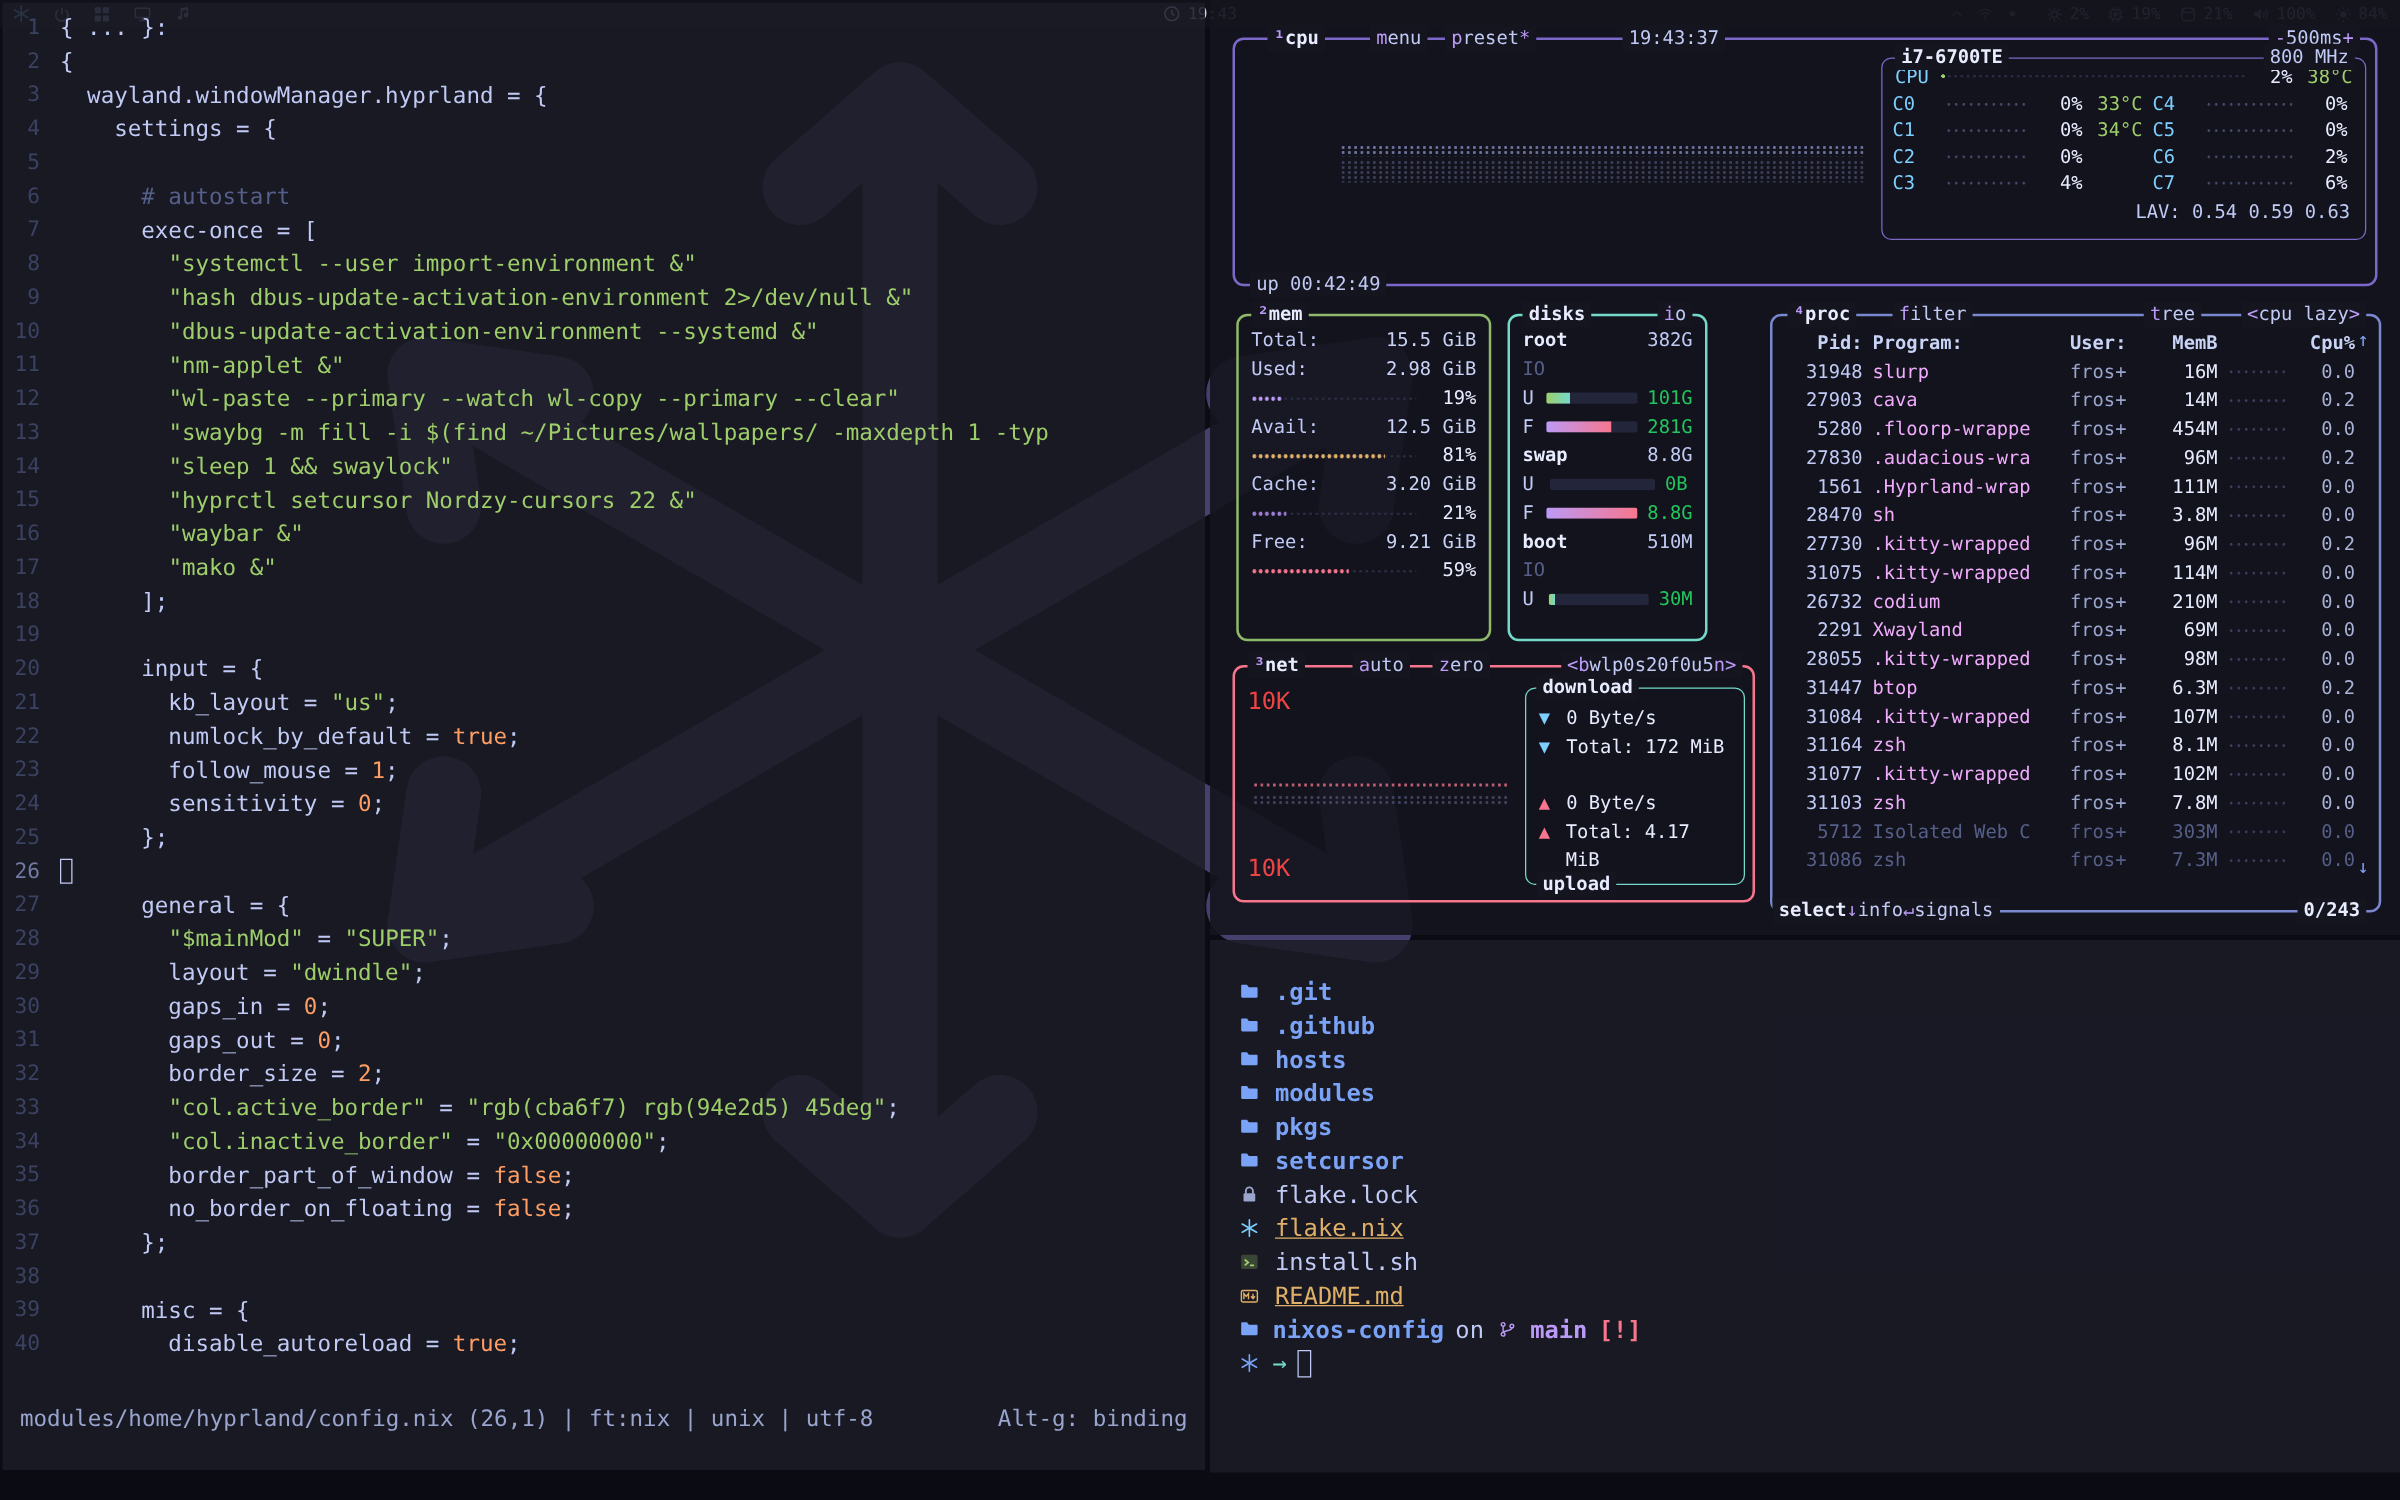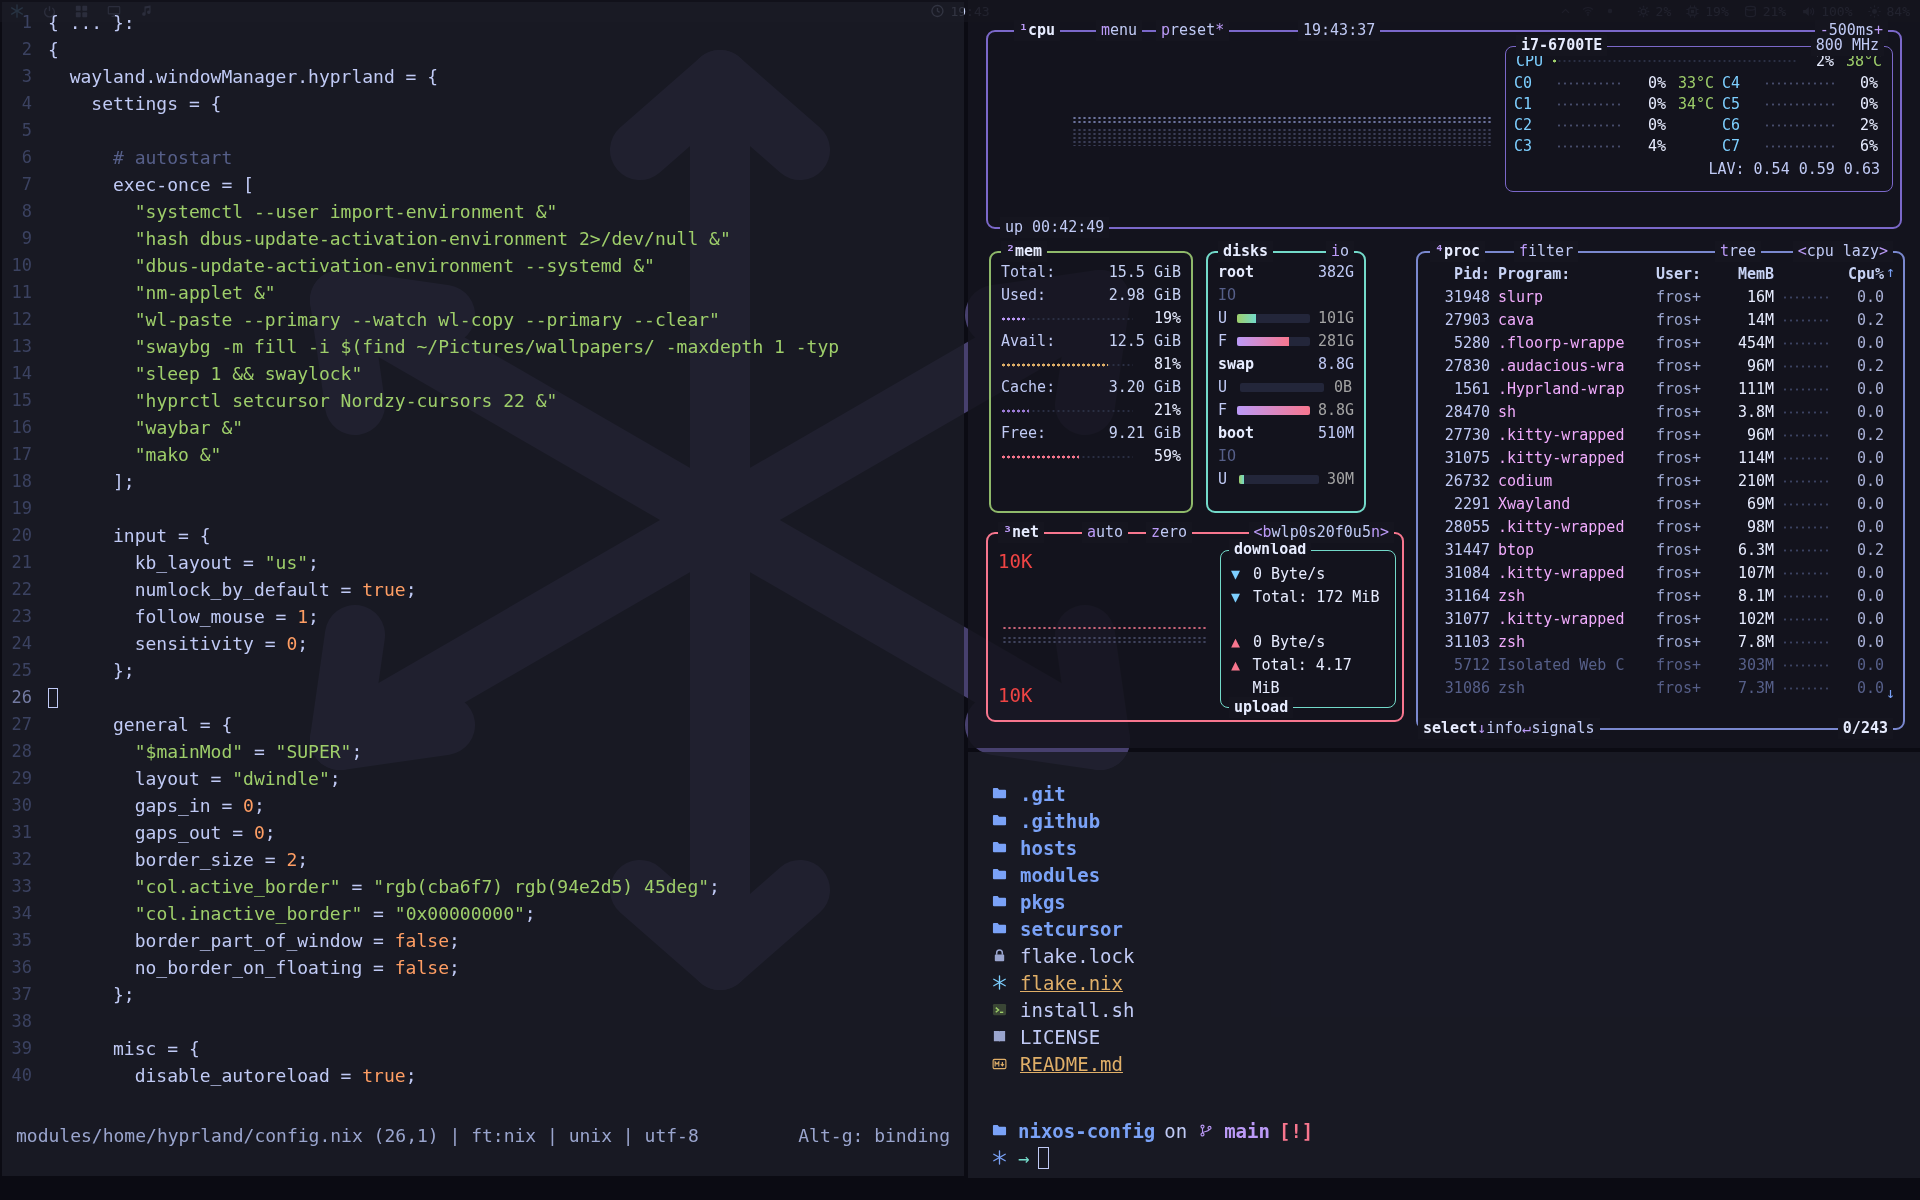--- a/index.html
+++ b/index.html
@@ -60,21 +60,21 @@
   .diskrows{padding:8px 10px 0 10px}
   .drow{display:flex;align-items:center;height:23px;line-height:23px}
   .dname{justify-content:space-between;color:#e7ecff;font-weight:bold}
   .dsz{font-weight:normal;color:#c0caf5}
   .dk{width:22px}.dk.dim{color:#565f89}
   .dbar{width:84px;height:9px;background:#23263a;border-radius:2px;overflow:hidden;margin-right:8px}
   .dbar.none{background:transparent}
   .dbar i{display:block;height:100%}
   .dbar i.g{background:linear-gradient(90deg,#9ece6a,#73daca)}
   .dbar i.p{background:linear-gradient(90deg,#bb9af7,#f7768e)}
-  .dv{flex:1;text-align:center;color:#a3a3a3}
+  .dv{flex:1;text-align:left;color:#22c55e}
 
   .nscale{position:absolute;left:10px;color:#ef4444;font-size:19px}
   #nscale-top{top:16px}#nscale-bot{bottom:14px}
   #net-g1{left:14px;top:92px;width:205px;height:4px;background-image:radial-gradient(circle,rgba(247,118,142,.8) 1px,transparent 1.3px)}
   #net-g2{left:14px;top:102px;width:205px;height:8px;opacity:.5}
   .netbox-inner{position:absolute;left:232px;top:16px;width:176px;height:158px;border:1.5px solid #73daca;border-radius:8px}
   .netrows{padding:12px 10px 0 10px}
   .nrow{display:flex;height:23px;line-height:23px}
   .nrow.gap{margin-top:22px}
   .narrow{width:22px}
@@ -97,21 +97,21 @@
 
   
   #term{left:968px;top:752px;width:952px;height:426px;background:rgba(26,27,38,.87);font-size:19px}
   .filelist{padding:28px 0 0 22px}
   .frow{display:flex;align-items:center;height:27px;gap:11px}
   .fi{width:19px;display:inline-flex;justify-content:center;align-items:center}
   .fname.dir{color:#7aa2f7;font-weight:bold}
   .fname.plain{color:#c0caf5}
   .fname.hl{color:#e0af68;text-decoration:underline}
   .promptline,.inputline{display:flex;align-items:center;height:27px;margin-left:22px;gap:9px}
-  .promptline{margin-top:40px}
+  .promptline{}
   .p-dir{color:#7aa2f7;font-weight:bold}
   .p-on{color:#c0caf5}
   .p-branch{color:#bb9af7;font-weight:bold}
   .p-status{color:#f7768e;font-weight:bold}
   .p-arrow{color:#73daca}
   .term-cursor{width:11px;height:22px;border:1.5px solid #c0caf5;display:inline-block}
 
   
   #bar{left:0;top:1178px;width:1920px;height:22px;background:#11111a;display:flex;align-items:center;
     justify-content:space-between;padding:0 10px;font-size:13px;z-index:2;color:#a9b1d6}
@@ -713,28 +713,20 @@
         </div>
         <div class="frow">
           <span class="fi" style="color: rgb(158, 206, 106);">
             <svg viewBox="0 0 16 16" width="15" height="15">
               <rect x="1" y="2" width="14" height="12" rx="1.5" fill="currentColor" opacity="0.25"></rect>
               <path d="M4 6l3 2.5L4 11" stroke="currentColor" stroke-width="1.5" fill="none"></path>
               <line x1="8.5" y1="11" x2="12" y2="11" stroke="currentColor" stroke-width="1.5"></line>
             </svg>
           </span>
           <span class="fname plain">install.sh</span>
-        </div>
-        <div class="frow">
-          <span class="fi" style="color: rgb(154, 165, 206);">
-            <svg viewBox="0 0 16 16" width="15" height="15">
-              <path fill="currentColor" d="M2 2h5c.8 0 1 .5 1 .5S8.2 2 9 2h5v11H9c-.8 0-1 .7-1 .7s-.2-.7-1-.7H2V2z"></path>
-            </svg>
-          </span>
-          <span class="fname plain">LICENSE</span>
         </div>
         <div class="frow">
           <span class="fi" style="color: rgb(224, 175, 104);">
             <svg viewBox="0 0 16 16" width="17" height="14">
               <rect x="0.7" y="2.7" width="14.6" height="10.6" rx="1.5" fill="none" stroke="currentColor" stroke-width="1.3"></rect>
               <path d="M3 10.8V5.6l2.1 2.6 2.1-2.6v5.2" stroke="currentColor" stroke-width="1.3" fill="none"></path>
               <path d="M11.3 5.6v4M9.5 8l1.8 2.2L13.1 8" stroke="currentColor" stroke-width="1.3" fill="none"></path>
             </svg>
           </span>
           <span class="fname hl">README.md</span>

